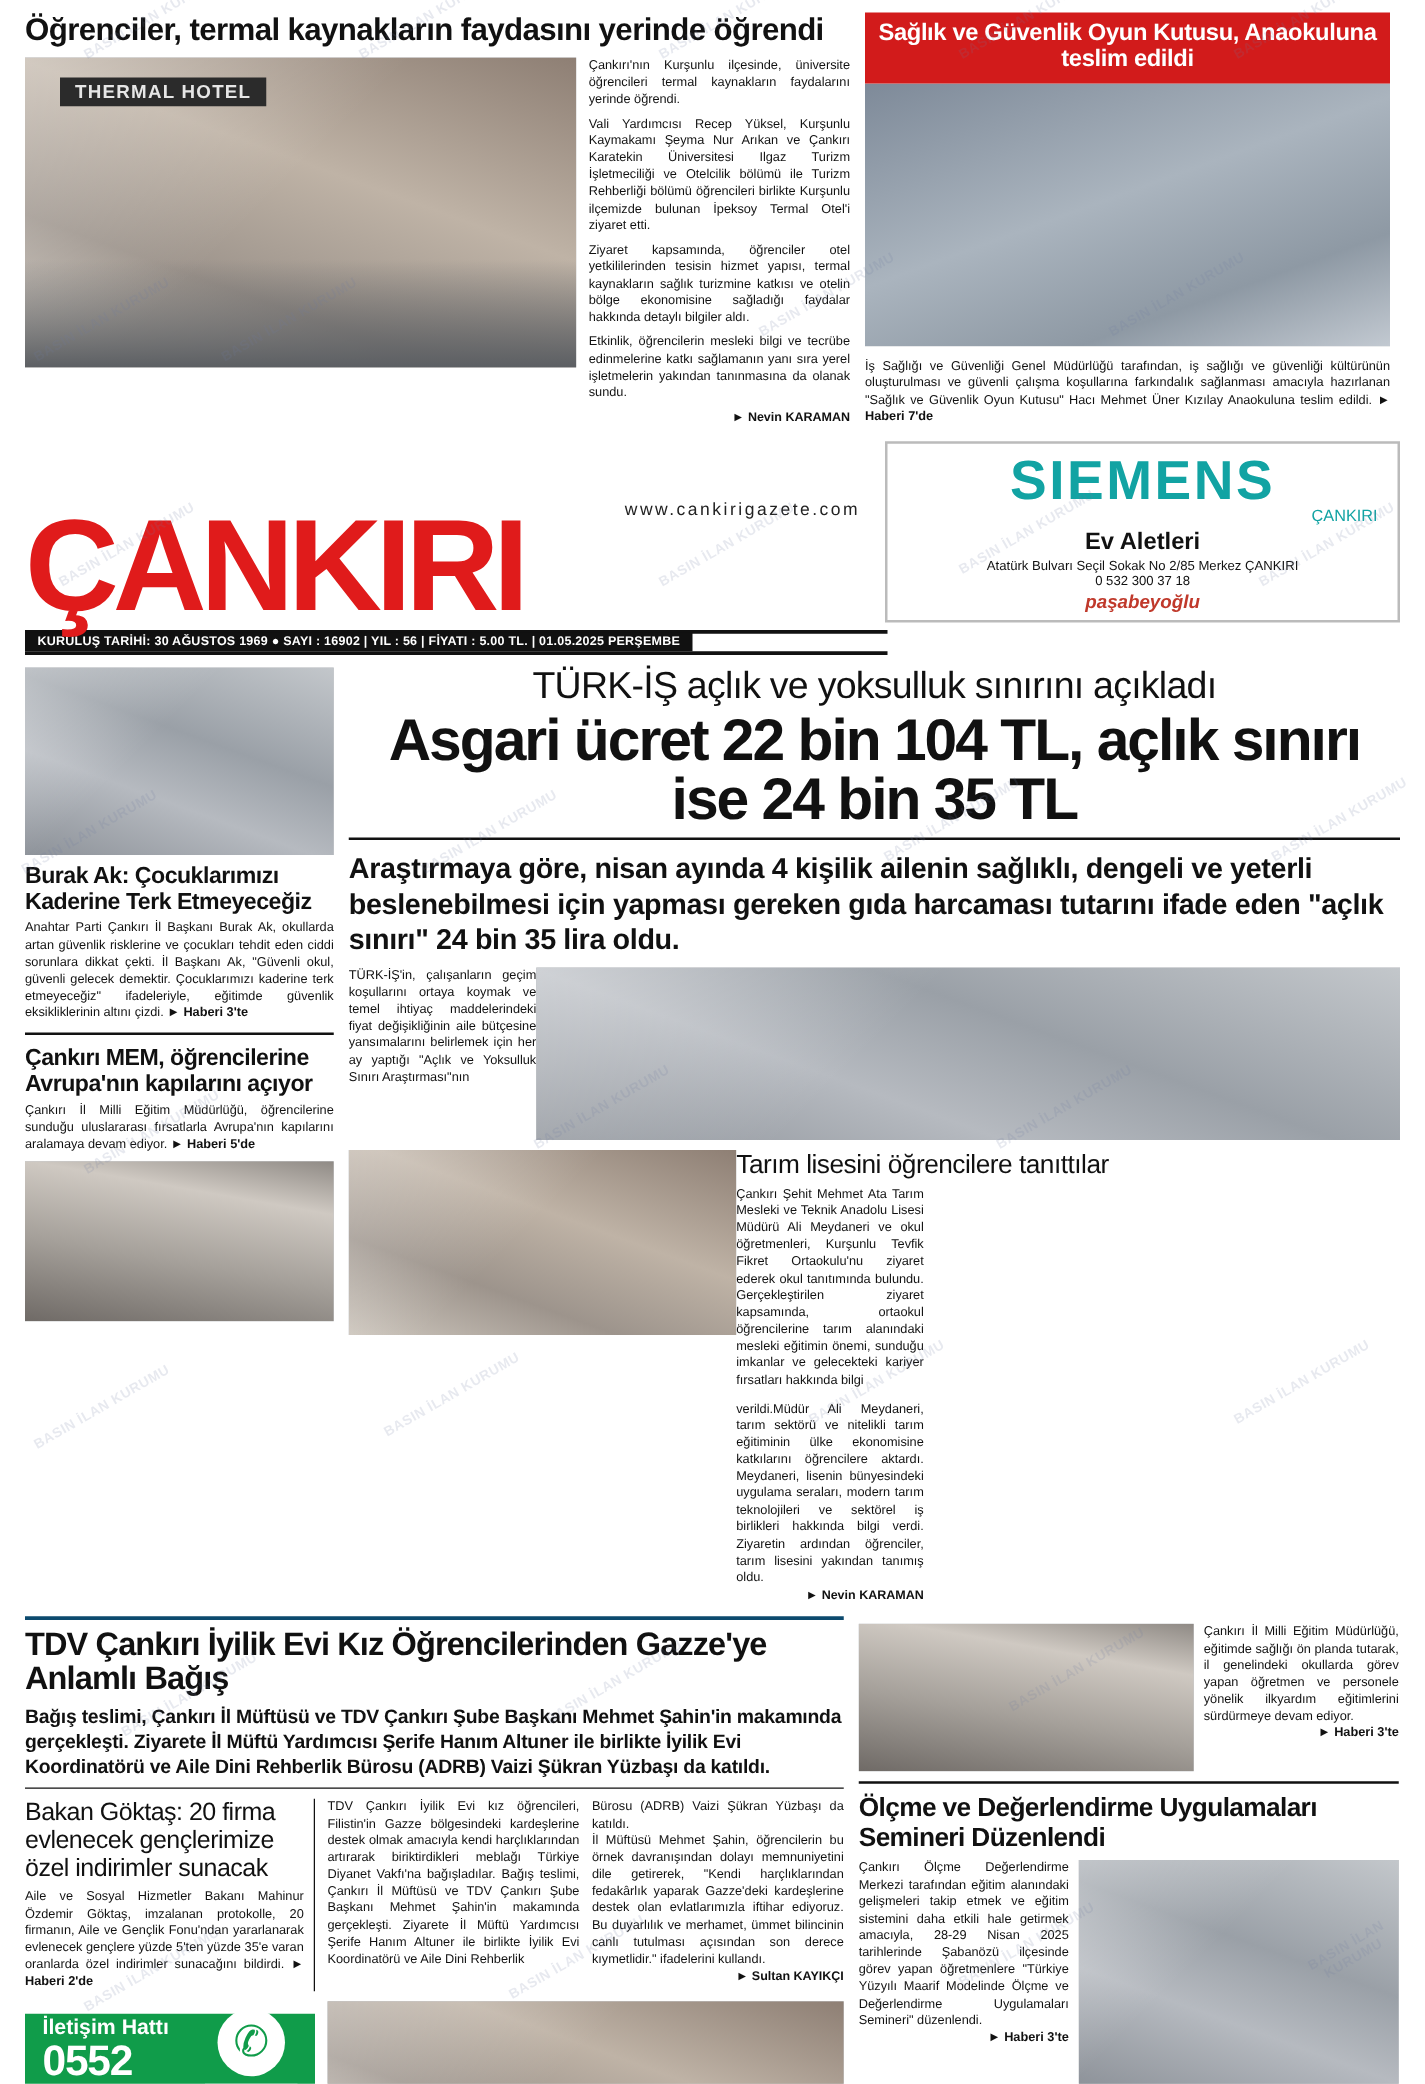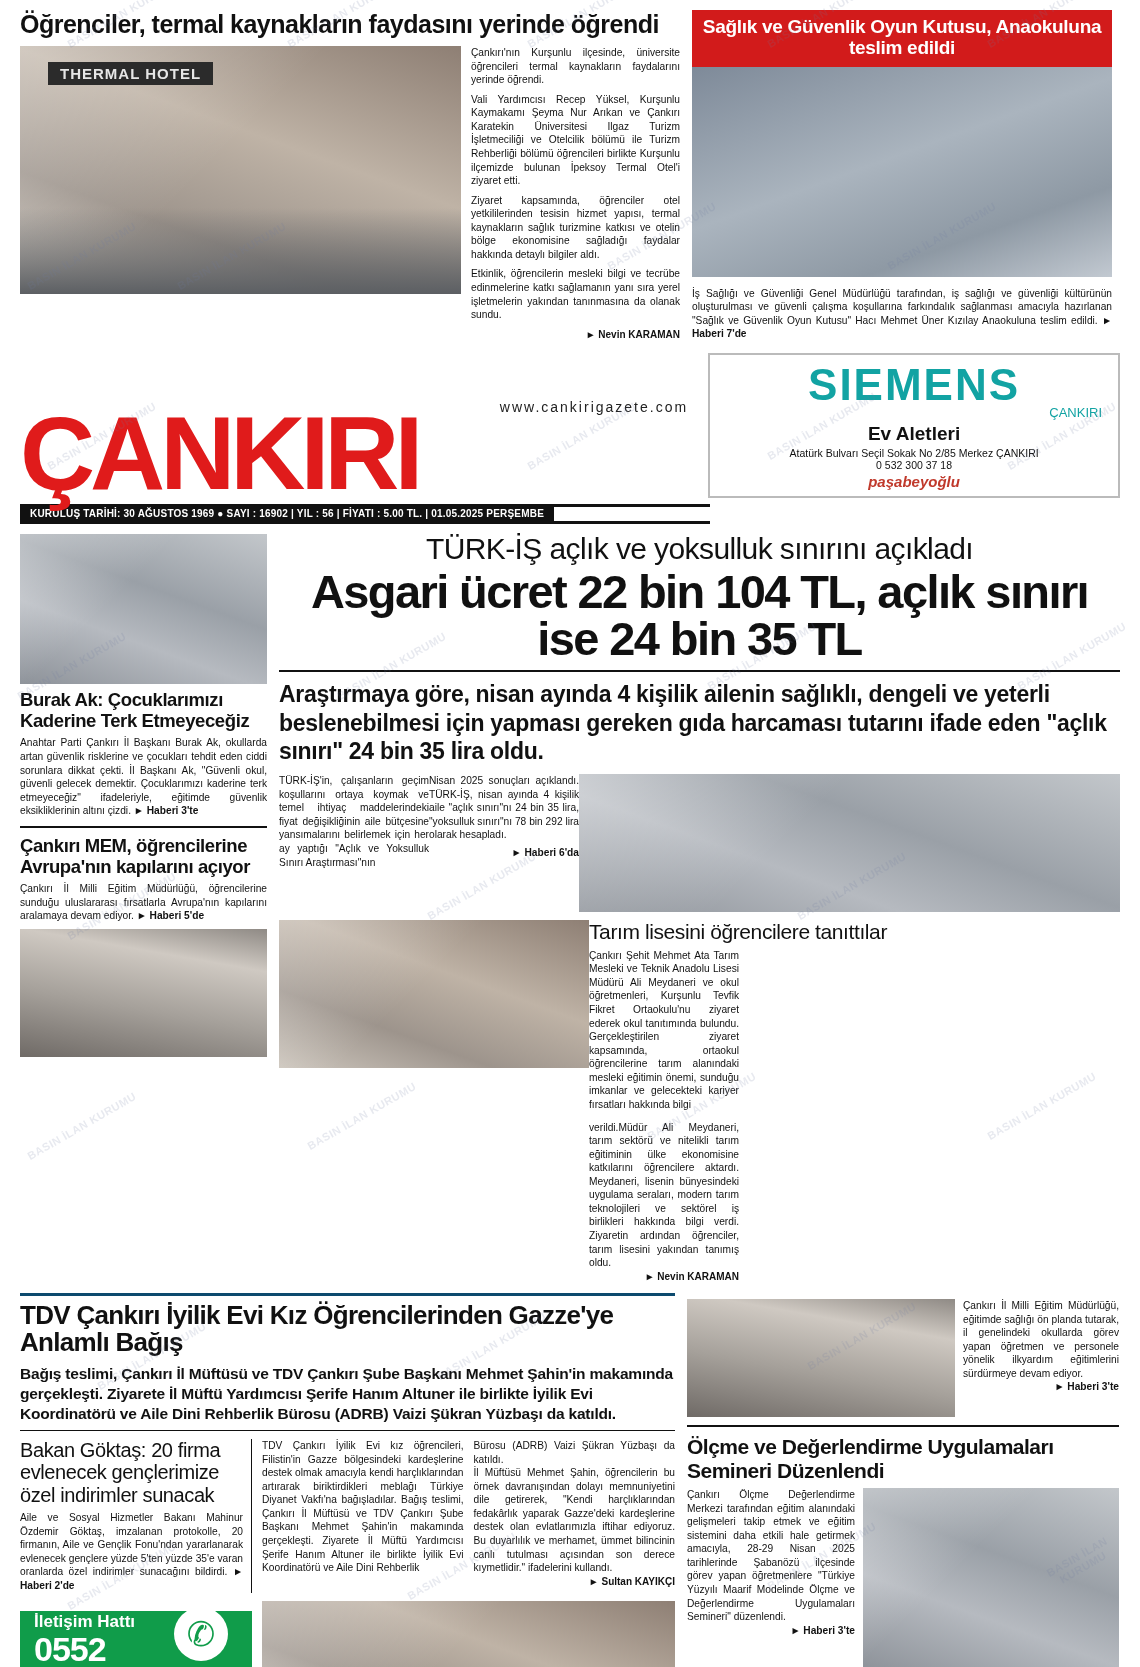--- a/index.html
+++ b/index.html
@@ -226,24 +226,20 @@
       <div class="photo room" style="height:128px;margin-top:6px;"></div>
     </div>
 
     <div class="col-mid">
       <div class="lead-kicker">TÜRK-İŞ açlık ve yoksulluk sınırını açıkladı</div>
       <div class="lead-title">Asgari ücret 22 bin 104 TL, açlık sınırı ise 24 bin 35 TL</div>
       <div class="lead-sub">Araştırmaya göre, nisan ayında 4 kişilik ailenin sağlıklı, dengeli ve yeterli beslenebilmesi için yapması gereken gıda harcaması tutarını ifade eden "açlık sınırı" 24 bin 35 lira oldu.</div>
 
       <div class="lead-cols">
         <div class="c">TÜRK-İŞ'in, çalışanların geçim koşullarını ortaya koymak ve temel ihtiyaç maddelerindeki fiyat değişikliğinin aile bütçesine yansımalarını belirlemek için her ay yaptığı "Açlık ve Yoksulluk Sınırı Araştırması"nın</div>
-        <div class="c">
-          <span>Nisan 2025 sonuçları açıklandı. TÜRK-İŞ, nisan ayında 4 kişilik aile "açlık sınırı"nı 24 bin 35 lira, "yoksulluk sınırı"nı 78 bin 292 lira olarak hesapladı.</span><br>
-          <span class="haber" style="display:block;text-align:right;margin-top:4px;">► Haberi 6'da</span>
-        </div>
         <div class="photo lead-photo"></div>
       </div>
 
       <div class="lead-cols" style="margin-top:8px;">
         <div class="c photo warm" style="width:310px;height:148px;"></div>
         <div style="flex:1;">
           <div class="tdv-sidehead" style="font-size:21px;">Tarım lisesini öğrencilere tanıttılar</div>
           <div class="two-col" style="margin-top:5px;flex-direction:column;">
             <div class="c">Çankırı Şehit Mehmet Ata Tarım Mesleki ve Teknik Anadolu Lisesi Müdürü Ali Meydaneri ve okul öğretmenleri, Kurşunlu Tevfik Fikret Ortaokulu'nu ziyaret ederek okul tanıtımında bulundu. Gerçekleştirilen ziyaret kapsamında, ortaokul öğrencilerine tarım alanındaki mesleki eğitimin önemi, sunduğu imkanlar ve gelecekteki kariyer fırsatları hakkında bilgi</div>
             <div class="c">

